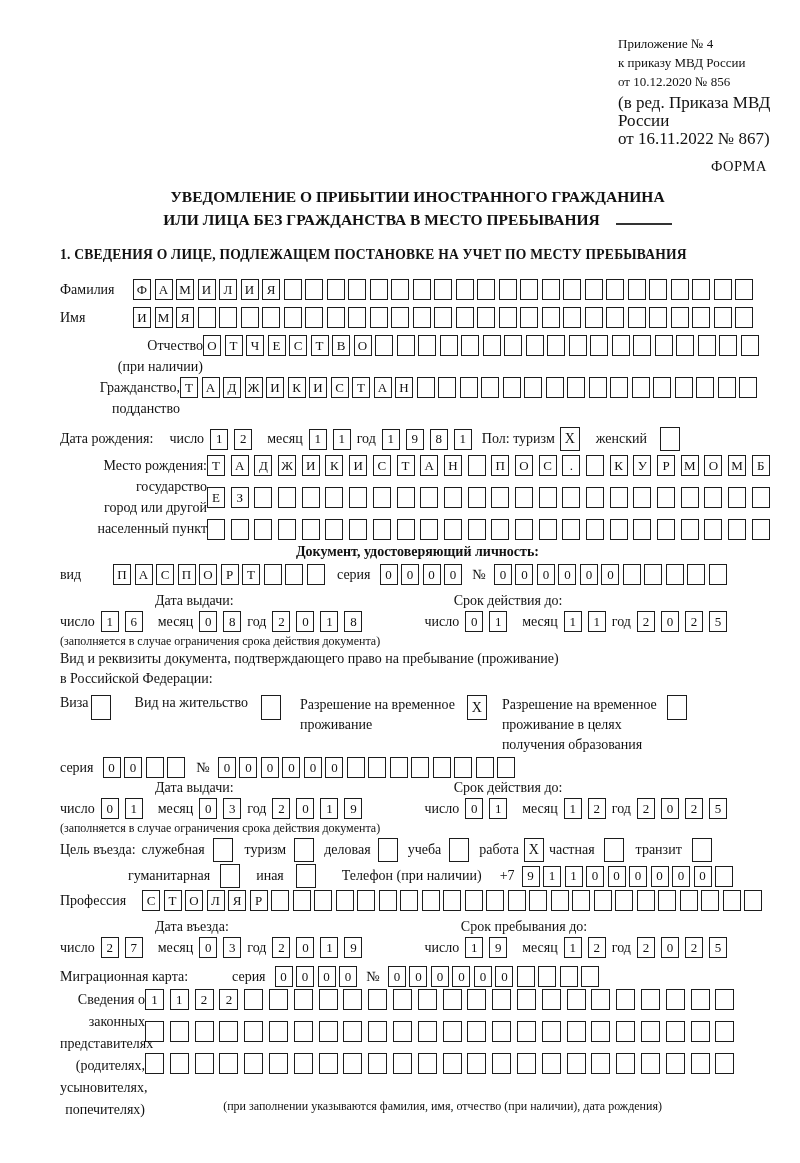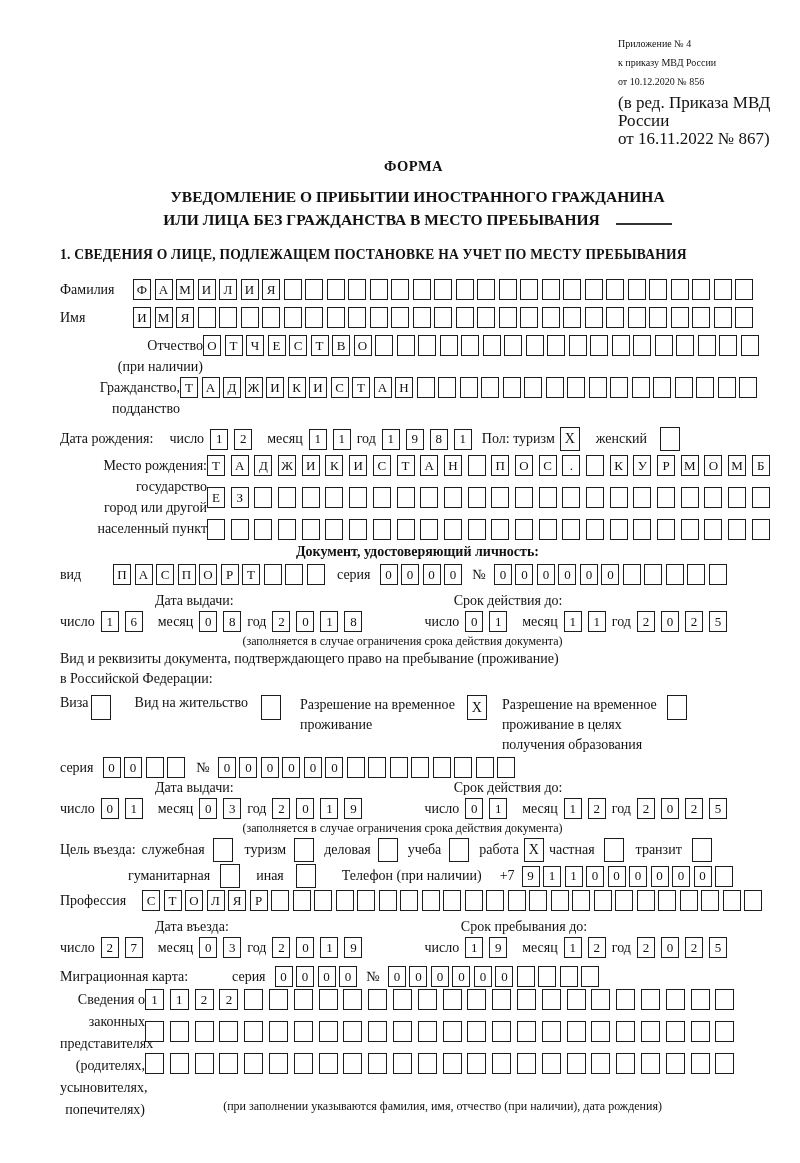--- a/index.html
+++ b/index.html
@@ -8,23 +8,23 @@
     width:800px;height:1163px;
     box-sizing:border-box;
     padding:34px 25px 0 60px;
     overflow:hidden;
     background:#ffffff;
     color:#111;
     font-family:"Liberation Serif","DejaVu Serif",serif;
     font-size:14px;
   }
   
-  .hdr{margin-left:558px;font-size:10px;line-height:19px;}
+  .hdr{margin-left:558px;font-size:13px;line-height:19px;}
   .hdr2{margin-left:558px;font-size:17px;line-height:18px;margin-top:3px;}
-  .forma-row{text-align:center;font-weight:bold;font-size:14.5px;margin-top:10px;padding-right:8px;letter-spacing:.5px;}
+  .forma-row{text-align:right;font-weight:normal;font-size:14.5px;margin-top:10px;padding-right:8px;letter-spacing:.5px;}
   .title{text-align:center;font-weight:bold;font-size:15.5px;line-height:23px;margin-top:10px;}
   .blankline{display:inline-block;width:56px;border-bottom:2.2px solid #333;height:14px;margin-left:16px;}
   .sec-heading{font-weight:bold;font-size:13.6px;margin-top:16px;letter-spacing:.2px;white-space:nowrap;}
   
   .frow{display:flex;align-items:center;}
   .fstart{align-items:flex-start;}
   .lbl{flex:none;}
   .lblcol{flex:none;line-height:21px;text-align:right;}
   .cellrow{display:flex;align-items:center;flex:none;}
   .cell{box-sizing:border-box;flex:none;width:18px;height:21px;border:1.7px solid #1d1d1d;margin-right:3.5px;
@@ -34,21 +34,21 @@
   .rp .cell{width:19px;margin-right:5.8px;}
   .checkbox{box-sizing:border-box;flex:none;width:20px;height:25px;border:1.7px solid #1d1d1d;
         display:inline-flex;align-items:center;justify-content:center;font-size:14px;background:#fff;}
   .cellscol{display:flex;flex-direction:column;}
   .cellscol .cellrow{margin-bottom:11px;}
   .cellscol .cellrow:last-of-type{margin-bottom:0;}
   .center-bold{text-align:center;font-weight:bold;font-size:14px;}
   .dlabel{margin-right:6px;flex:none;}
   .dategroup{display:flex;align-items:center;flex:none;}
   .dategroup .gap{width:9px;flex:none;}
-  .note{font-size:12px;text-align:center;padding-right:30px;}
+  .note{font-size:12px;text-align:left;padding-right:30px;}
   .optlbl{line-height:20px;flex:none;}
   .mt2{margin-top:2px;}.mt4{margin-top:4px;}.mt6{margin-top:2px;}.mt7{margin-top:7px;}
   .mt8{margin-top:8px;}.mt16{margin-top:16px;}
 </style>
 </head>
 <body>
 
 <div class="page">
 
   <div class="hdr">

